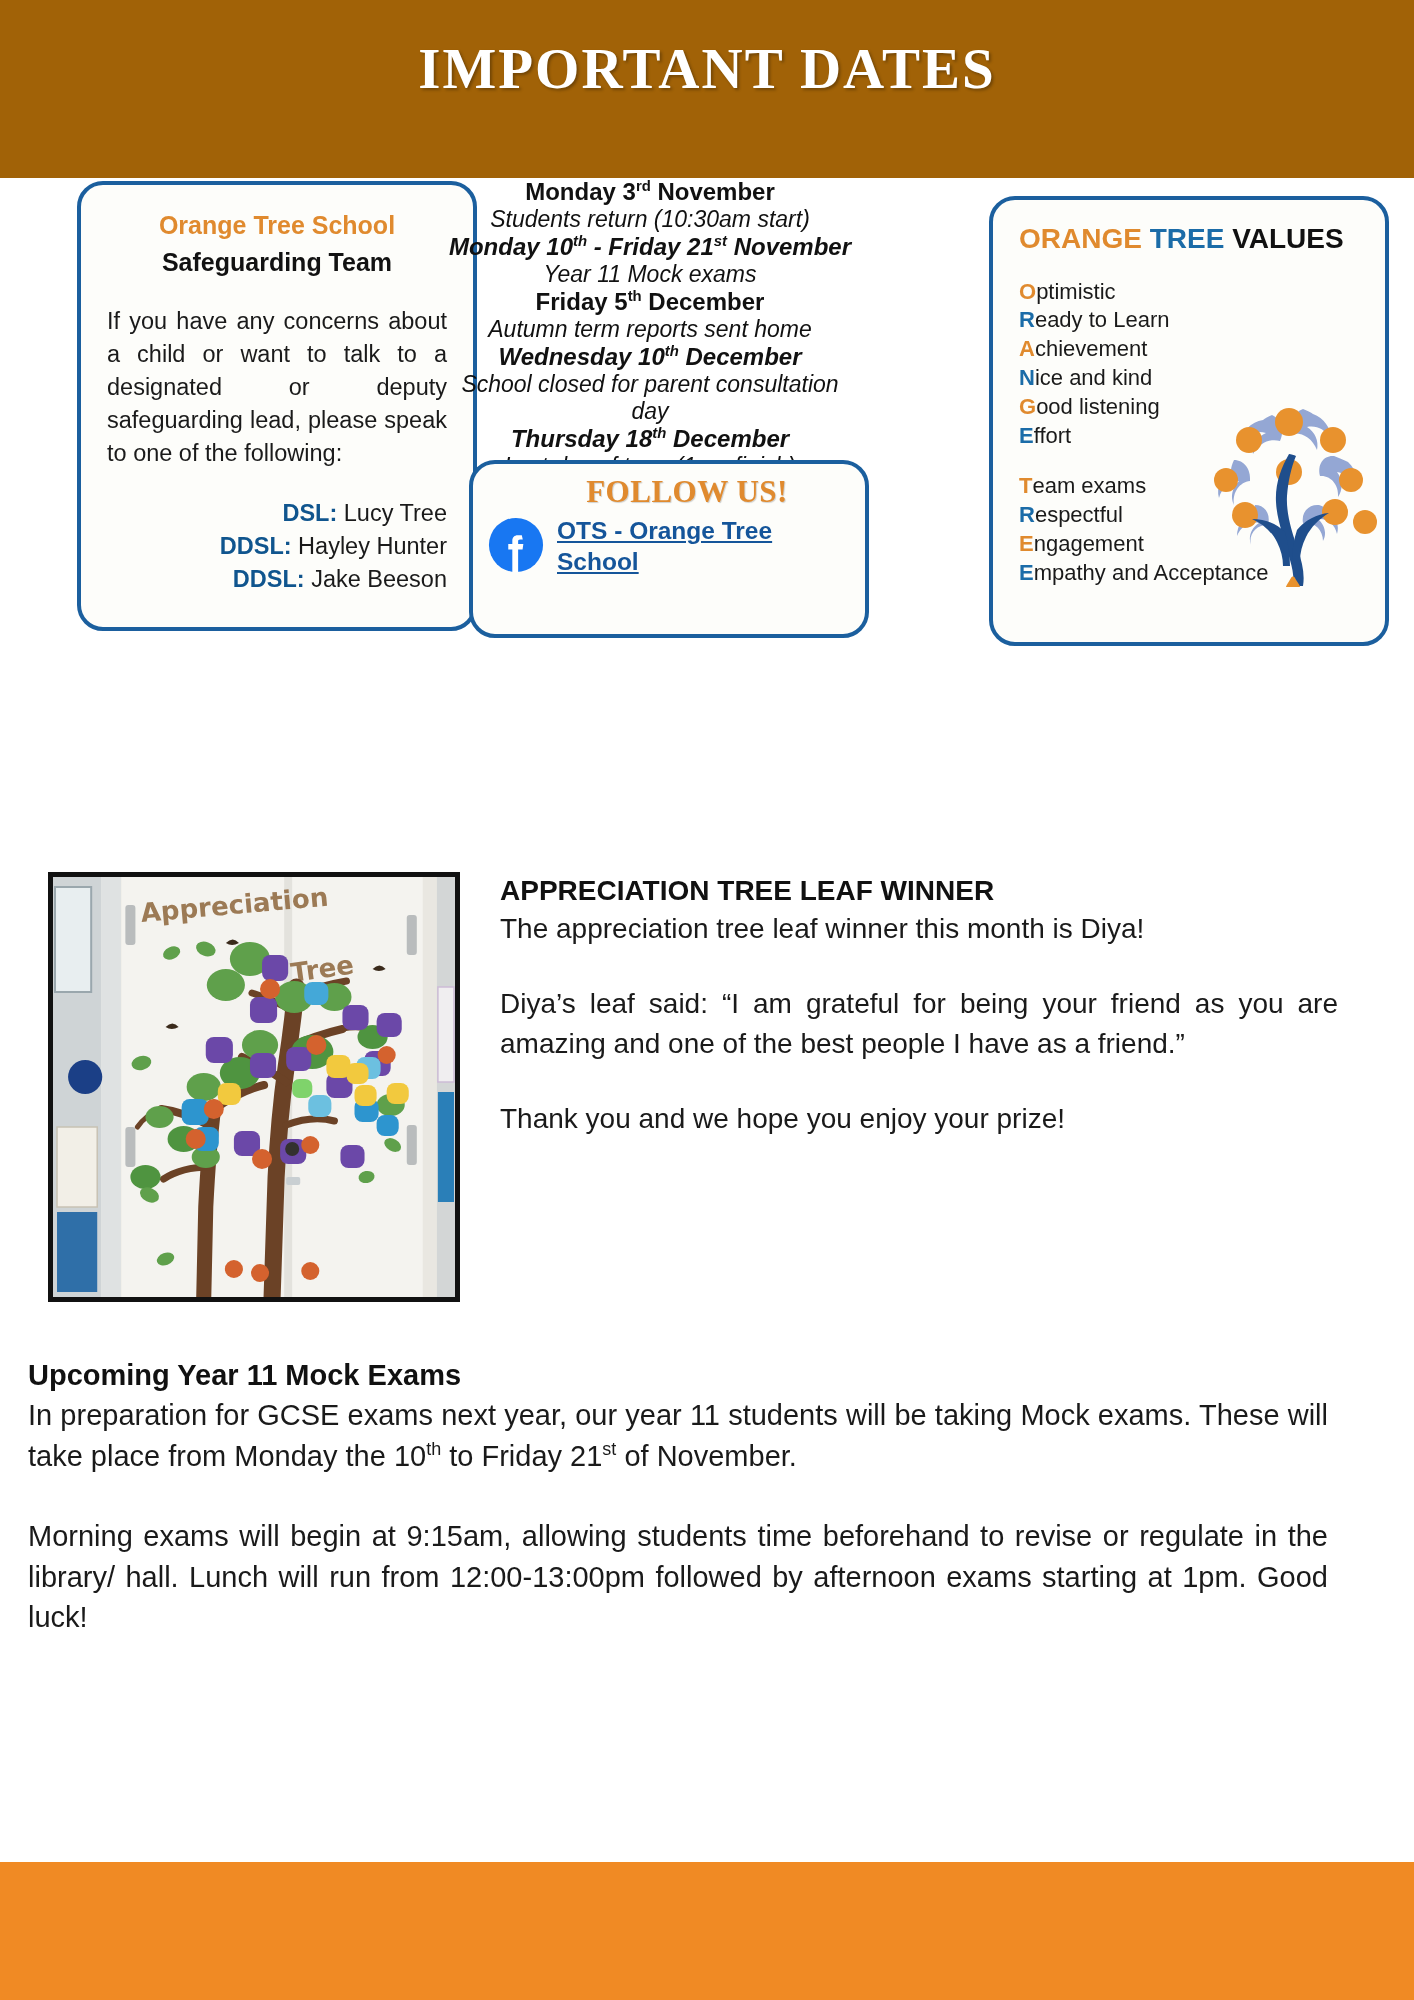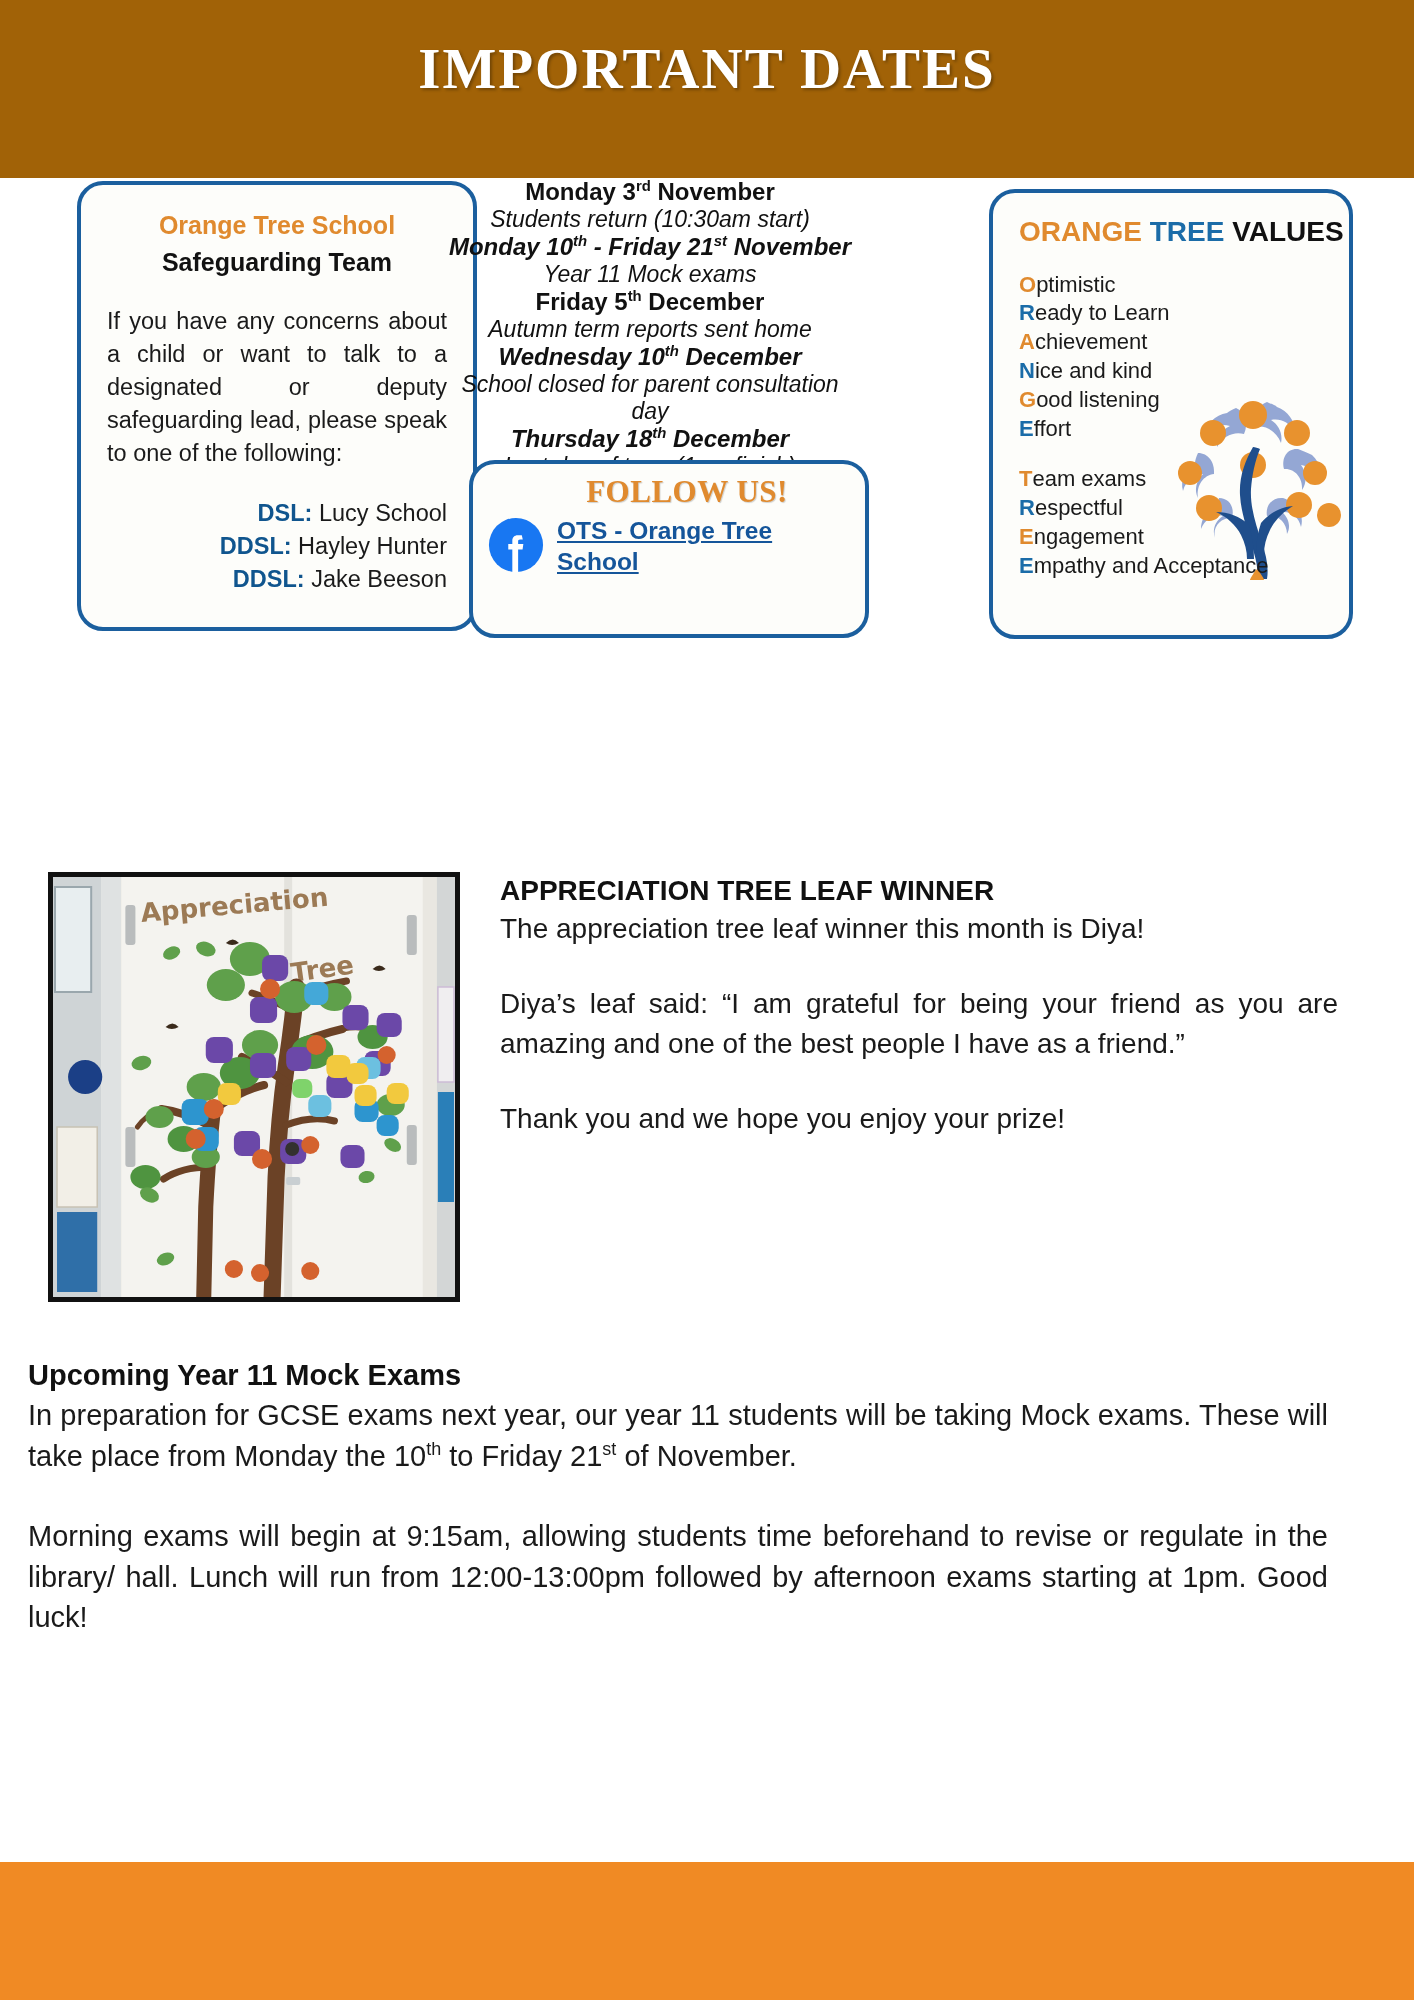--- a/index.html
+++ b/index.html
@@ -146,22 +146,22 @@
   .social-link {
     font-size: 24.5px;
     font-weight: bold;
     color: #15559a;
     text-decoration: underline;
     line-height: 1.25;
   }
 
   
   .values-box {
-    left: 960px; top: 11px;
-    width: 364px; height: 450px;
+    left: 960px; top: 18px;
+    width: 400px; height: 450px;
     padding: 22px 22px 10px 26px;
     overflow: hidden;
   }
   .values-title {
     font-size: 28px;
     font-weight: bold;
     line-height: 1.2;
     white-space: nowrap;
   }
   .values-title .o { color: #e08a2e; }
@@ -266,21 +266,21 @@
 
 <div class="top-row">
 
   <div class="rbox safeguard-box">
     <div class="sg-title-orange">Orange Tree School</div>
     <div class="sg-title-black">Safeguarding Team</div>
     <div class="sg-body">If you have any concerns about a child or want to talk to a designated or deputy safeguarding lead, please speak to one of the following:</div>
     <div class="sg-names">
       <div>
         <span class="role">DSL:</span>
-        <span>Lucy School</span>
+        <span>Lucy Tree</span>
       </div>
       <div>
         <span class="role">DDSL:</span>
         <span>Hayley Hunter</span>
       </div>
       <div>
         <span class="role">DDSL:</span>
         <span>Jake Beeson</span>
       </div>
     </div>

